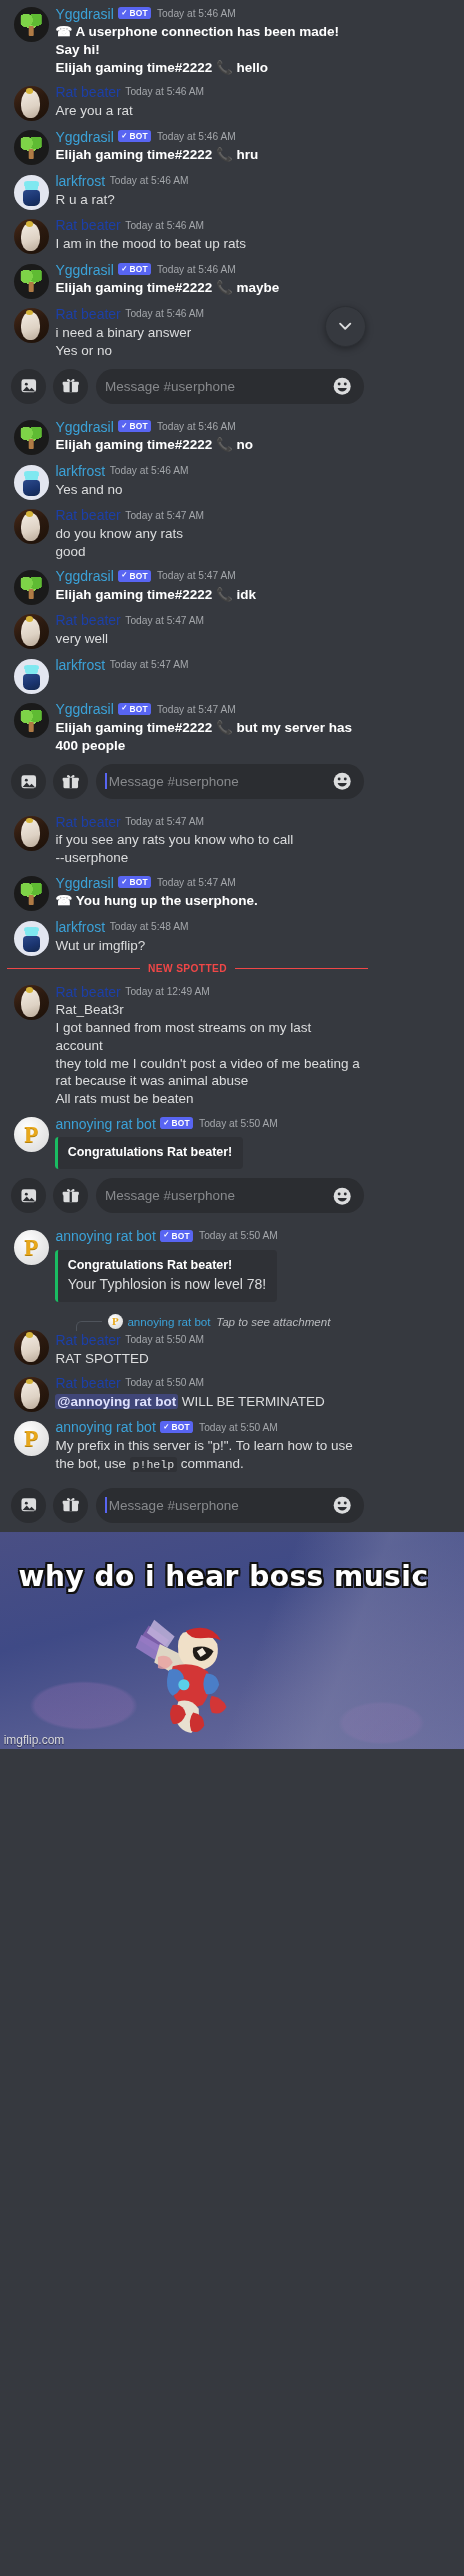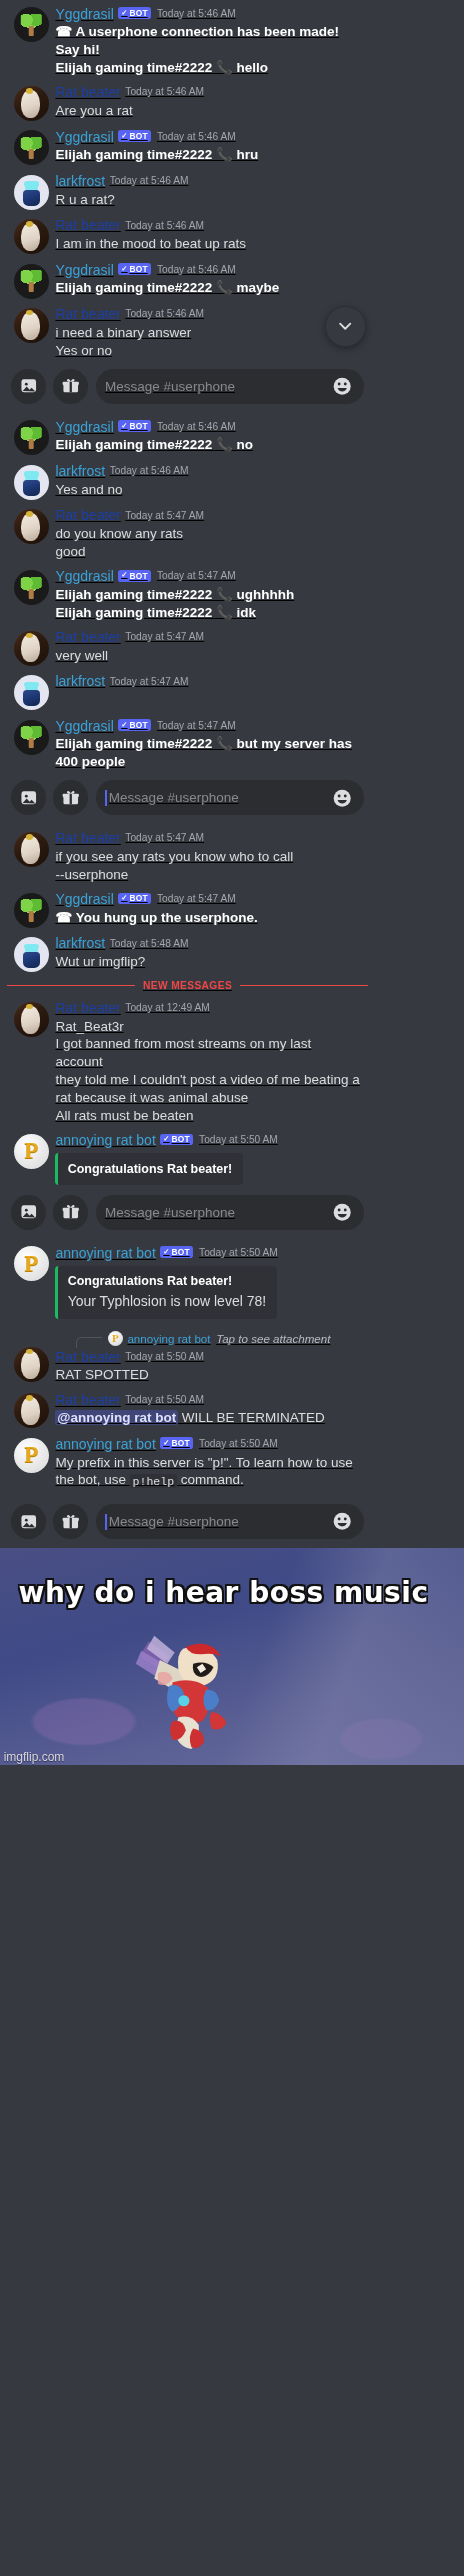--- a/index.html
+++ b/index.html
@@ -8,21 +8,20 @@
     width: 465px;
     background: #36393f;
     font-family: "Liberation Sans", sans-serif;
   }
   body { width: 465px; overflow-x: hidden; }
 
   .app {
     width: 375px;
     background: #36393f;
     position: relative;
-    text-decoration: underline;
   }
 
   
   .msg {
     display: flex;
     padding: 5.6px 7.4px 1.9px 7.4px;
     position: relative;
   }
 
   .avatar-col {
@@ -581,21 +580,20 @@
     <div class="body-col">
       <div class="msg-head">
         <span class="uname u-ygg">Yggdrasil</span>
         <span class="bot-tag">
             <span class="ck">✓</span>
             <span>BOT</span>
           </span>
         <span class="ts">Today at 5:47 AM</span>
       </div>
       <div class="content">
-        <span class="line bold">Elijah gaming time#2222 📞 ughhhhh</span>
         <span class="line bold">Elijah gaming time#2222 📞 idk</span>
       </div>
     </div>
   </div>
 
   <div class="msg">
     <div class="avatar-col">
       <div class="avatar av-rat"></div>
     </div>
     <div class="body-col">
@@ -715,21 +713,21 @@
         <span class="ts">Today at 5:48 AM</span>
       </div>
       <div class="content">
         <span class="line">Wut ur imgflip?</span>
       </div>
     </div>
   </div>
 
   <div class="newmsg">
     <span class="rule"></span>
-    <span class="label">NEW MESSAGES</span>
+    <span class="label">NEW SPOTTED</span>
     <span class="rule"></span>
   </div>
 
   <div class="msg">
     <div class="avatar-col">
       <div class="avatar av-rat"></div>
     </div>
     <div class="body-col">
       <div class="msg-head">
         <span class="uname u-rat">Rat beater</span>

